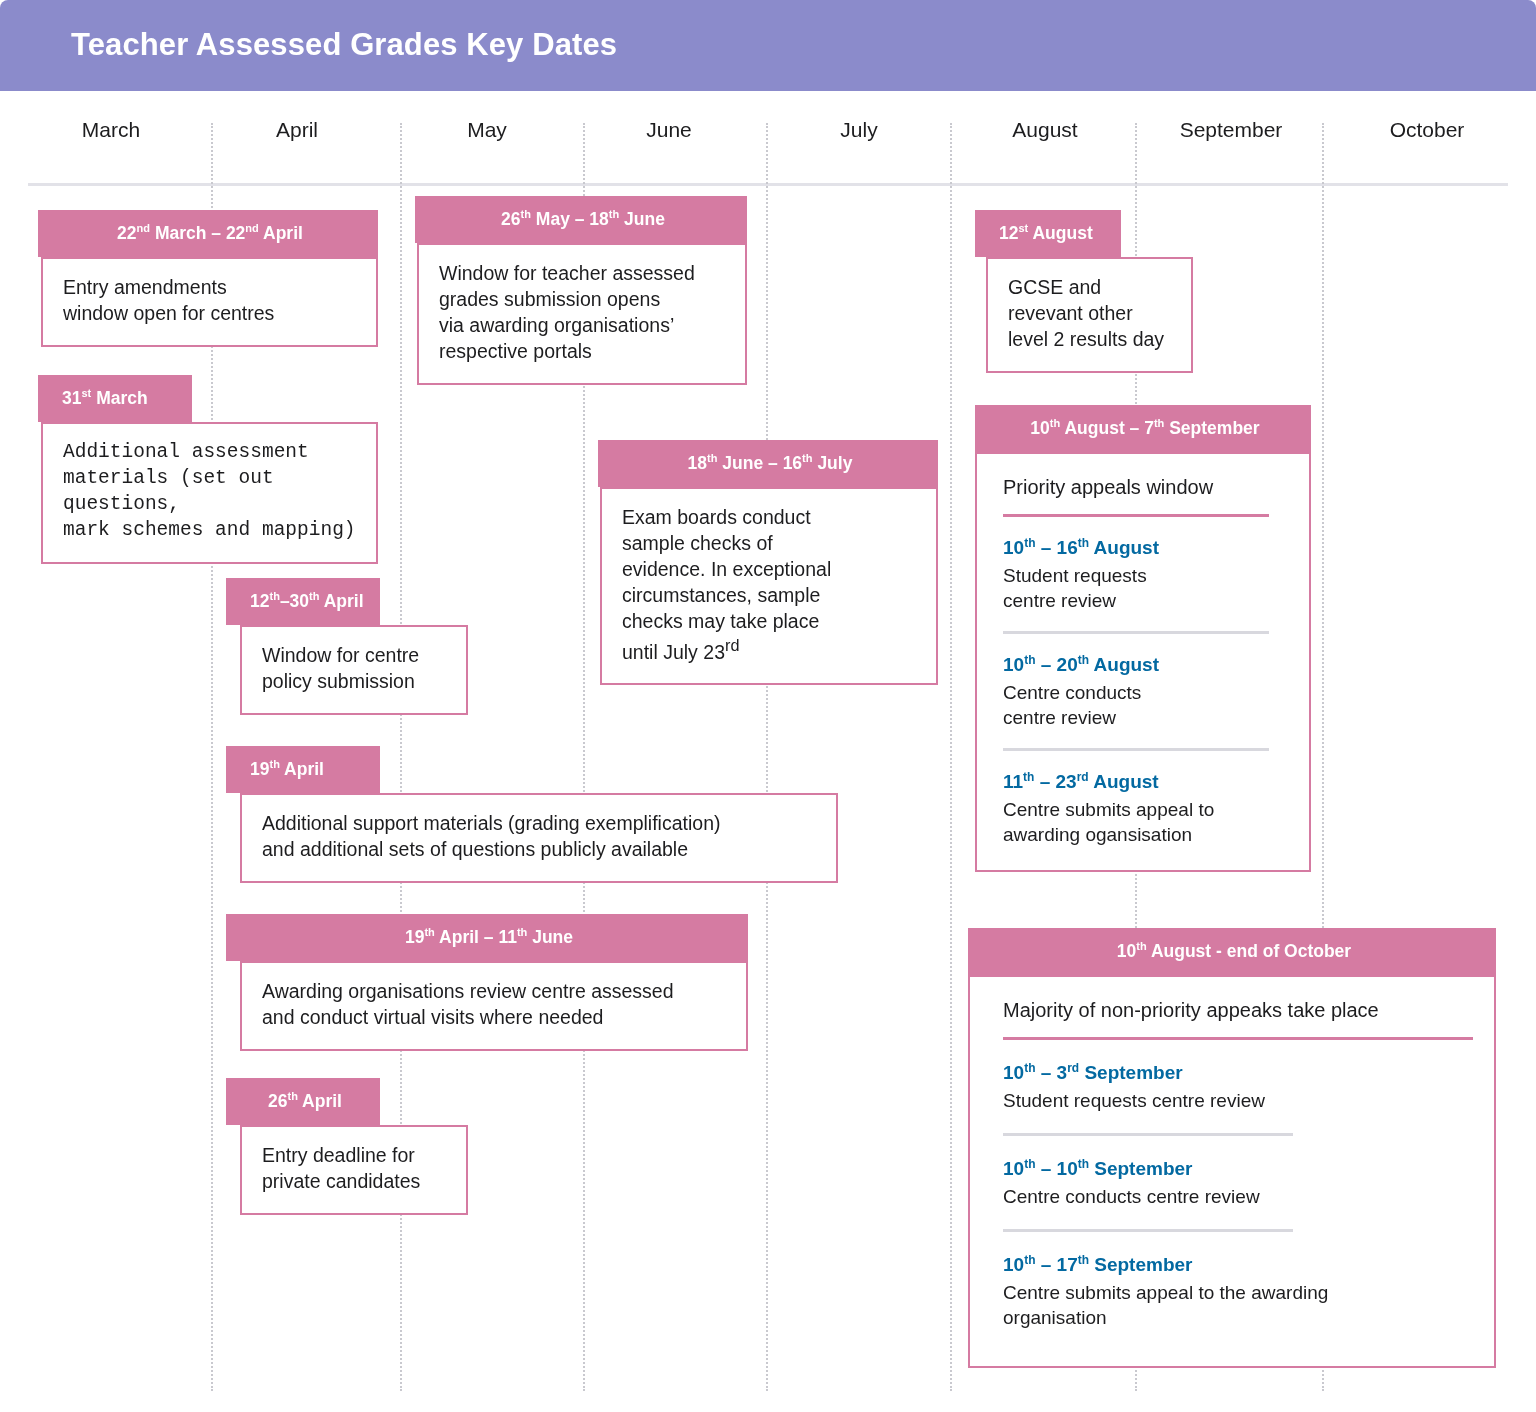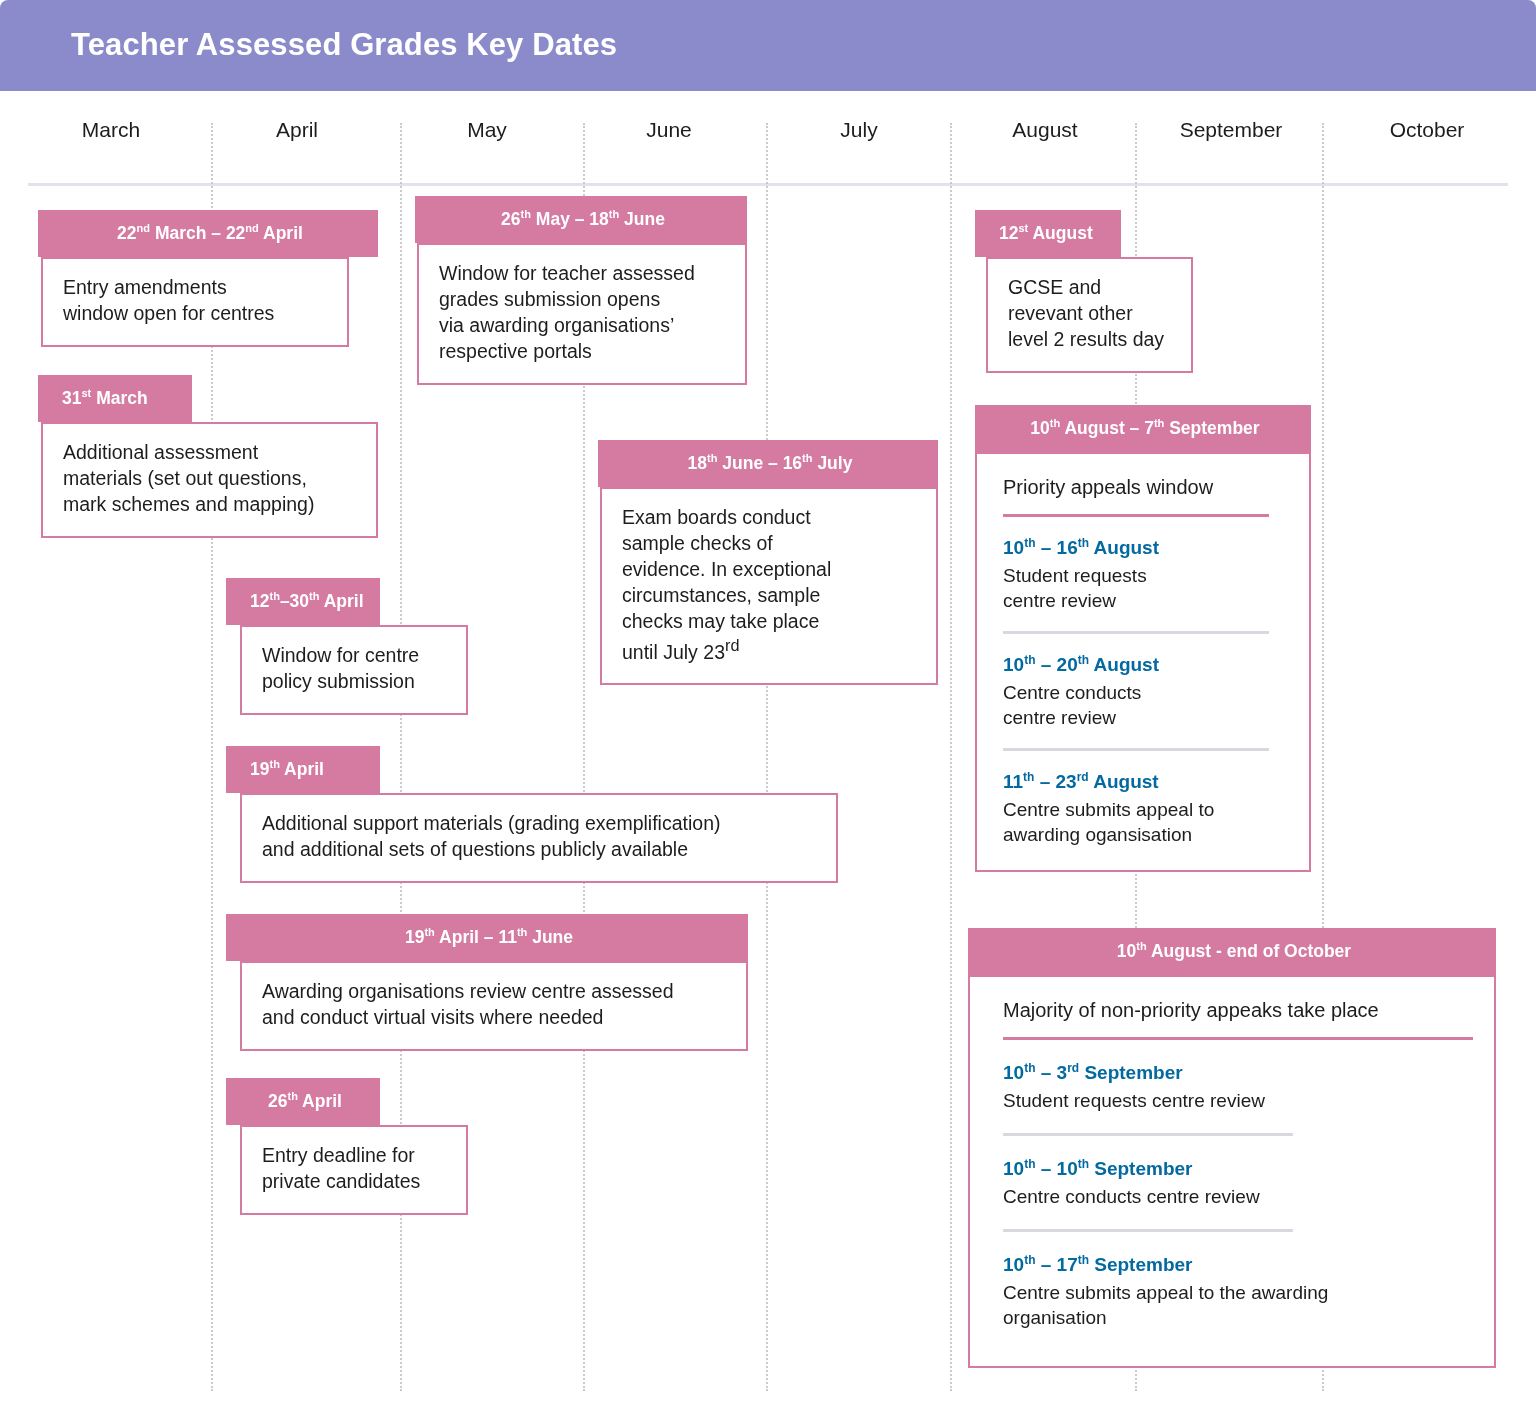--- a/index.html
+++ b/index.html
@@ -93,31 +93,31 @@
   <div class="vguide" style="left:583px;"></div>
   <div class="vguide" style="left:766px;"></div>
   <div class="vguide" style="left:950px;"></div>
   <div class="vguide" style="left:1135px;"></div>
   <div class="vguide" style="left:1322px;"></div>
 
   <div class="card" style="left:38px; top:210px; width:340px;">
     <div class="card-head center">
       <span>22</span><sup>nd</sup><span> March – </span><span>22</span><sup>nd</sup><span> April</span>
     </div>
-    <div class="card-body" style="margin-left:3px; width:308px;">
+    <div class="card-body" style="margin-left:3px; width:337px;">
       <div>Entry amendments</div>
       <div>window open for centres</div>
     </div>
   </div>
 
   <div class="card" style="left:38px; top:375px; width:340px;">
     <div class="card-head" style="width:154px;">
       <span>31</span><sup>st</sup><span> March</span>
     </div>
-    <div class="card-body" style="margin-left:3px; width:337px;">
+    <div class="card-body" style="margin-left:3px; width:337px;font-family:Liberation Mono, monospace;">
       <div>Additional assessment</div>
       <div>materials (set out questions,</div>
       <div>mark schemes and mapping)</div>
     </div>
   </div>
 
   <div class="card" style="left:226px; top:578px; width:242px;">
     <div class="card-head" style="width:154px;">
       <span>12</span><sup>th</sup><span>–</span><span>30</span><sup>th</sup><span> April</span>
     </div>

